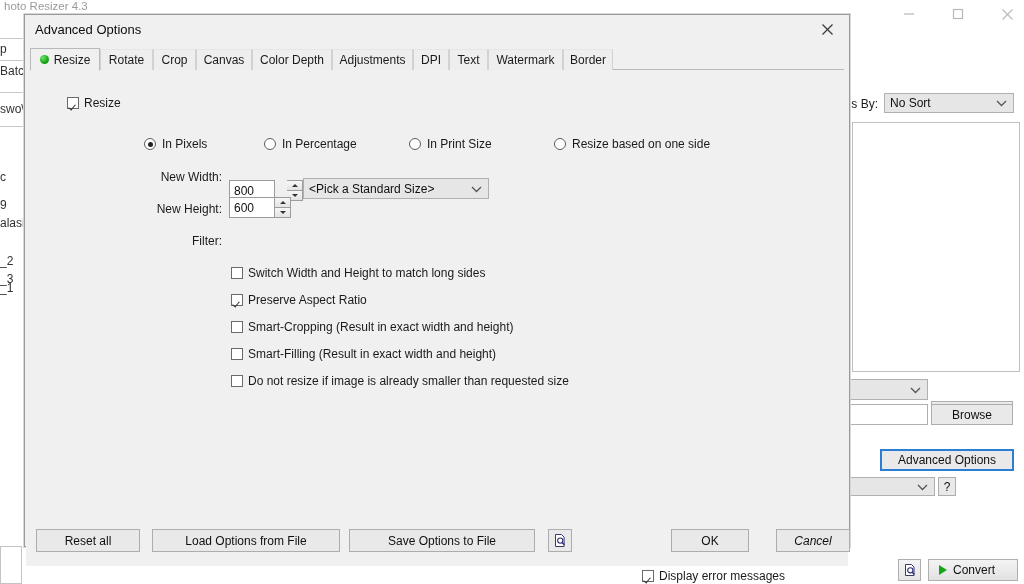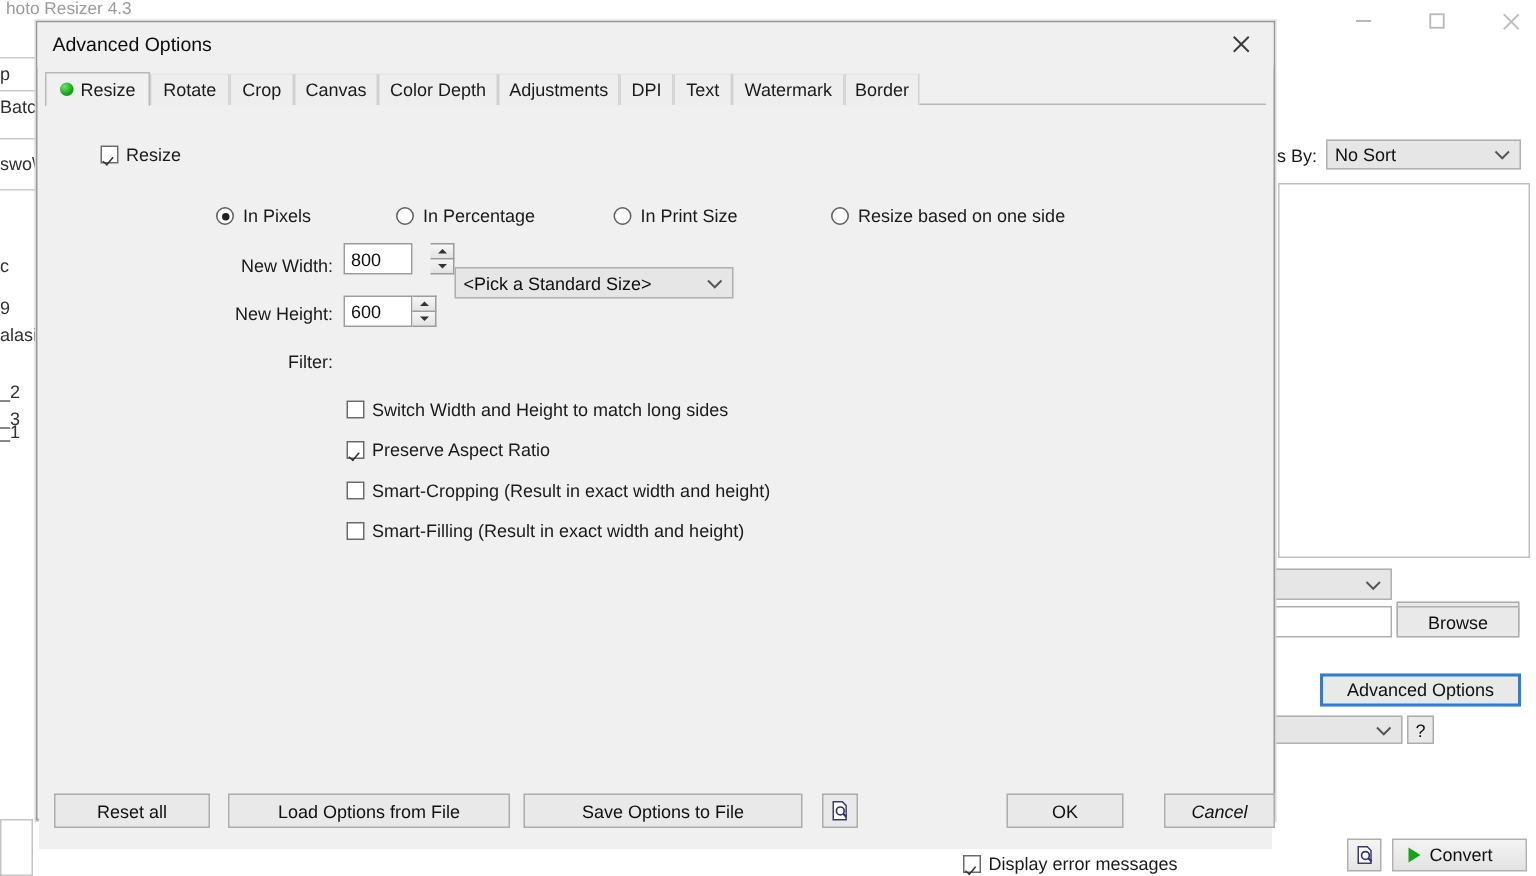--- a/index.html
+++ b/index.html
@@ -381,21 +381,21 @@
       <div class="radio-row" style="left:383px; top:67px;">
         <span class="rdo"></span>
         <span>In Print Size</span>
       </div>
       <div class="radio-row" style="left:528px; top:67px;">
         <span class="rdo"></span>
         <span>Resize based on one side</span>
       </div>
 
       <div class="fieldlabel" style="left:100px; top:100px; width:96px;">New Width:</div>
-      <div class="spin-wrap" style="left:203px; top:92px;gap:12px;">
+      <div class="spin-wrap" style="left:203px; top:110px;gap:12px;">
         <div class="spin-input">800</div>
         <div class="spin-btns">
           <div class="spin-b">
               <span class="caret-up"></span>
             </div>
           <div class="spin-b">
               <span class="caret-dn"></span>
             </div>
         </div>
       </div>
@@ -433,20 +433,24 @@
         <span>Preserve Aspect Ratio</span>
       </div>
       <div class="cbrow" style="left:205px; top:250px;">
         <span class="cbx"></span>
         <span>Smart-Cropping (Result in exact width and height)</span>
       </div>
       <div class="cbrow" style="left:205px; top:277px;">
         <span class="cbx"></span>
         <span>Smart-Filling (Result in exact width and height)</span>
       </div>
+      <div class="cbrow" style="left:205px; top:304px;">
+        <span class="cbx"></span>
+        <span>Do not resize if image is already smaller than requested size</span>
+      </div>
     </div>
 
     <div class="dlg-footer">
       <div class="fbtn" style="left:10px; width:104px;">
         <span>Reset all</span>
       </div>
       <div class="fbtn" style="left:126px; width:188px;">
         <span>Load Options from File</span>
       </div>
       <div class="fbtn" style="left:323px; width:186px;">

